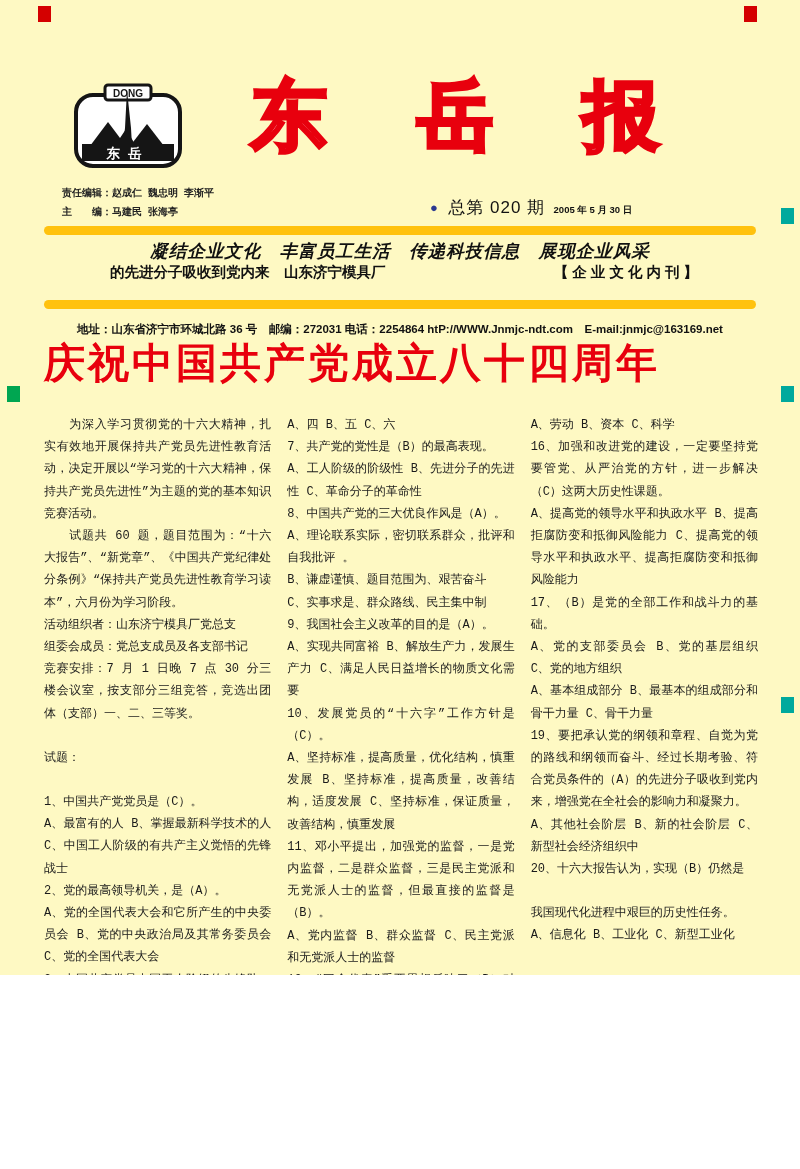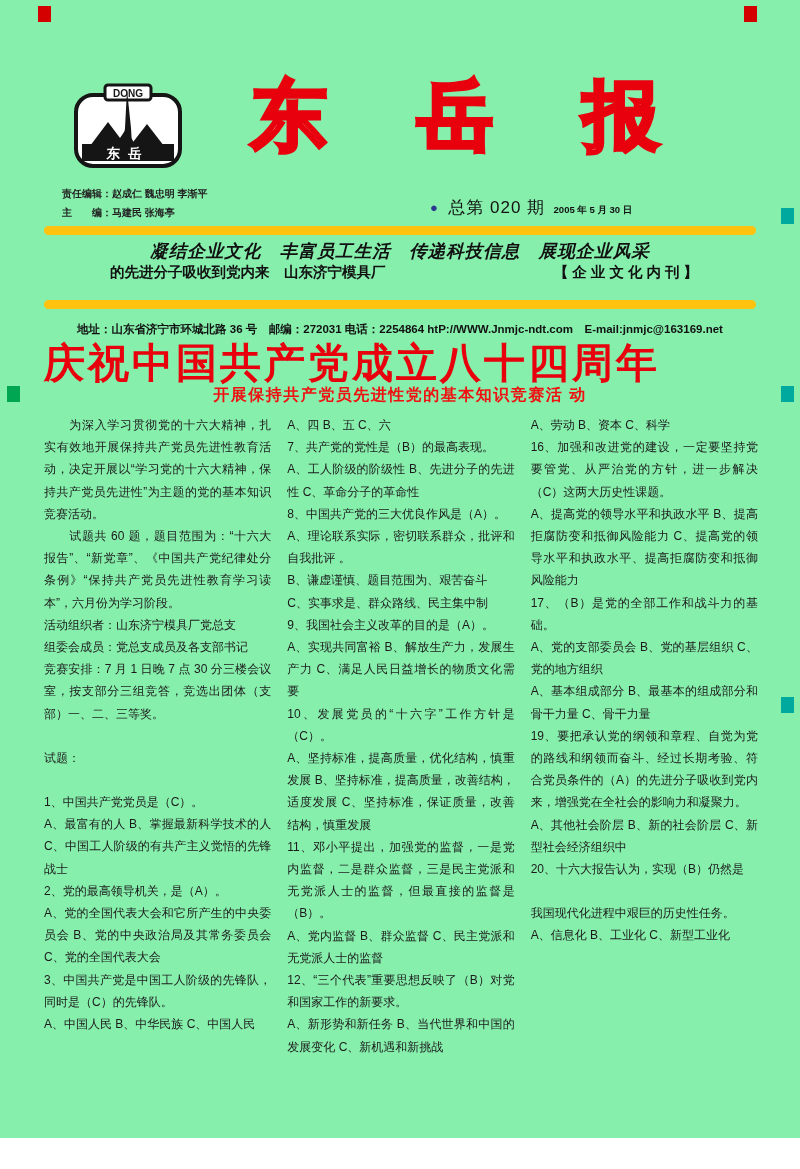--- a/index.html
+++ b/index.html
@@ -1,20 +1,20 @@
 <!DOCTYPE html>
 <html><head>
 <meta charset="utf-8">
 <style>
   html,body{margin:0;padding:0;background:#fff;}
   .page{
-    position:relative;width:800px;height:1138px;background:#86efac;overflow:hidden;
+    position:relative;width:800px;height:975px;background:#fef9c3;overflow:hidden;
     font-family:"Liberation Sans",sans-serif;color:#1b1b1b;
   }
-  p{margin:0;}
+  p{margin:0;font-family:Liberation Mono, monospace;}
   
   .logo{position:absolute;top:82px;left:72px;width:112px;height:94px;}
   .masthead-title{
     position:absolute;top:78px;left:251px;white-space:nowrap;
     font-size:76px;font-weight:bold;letter-spacing:90px;line-height:1;
     color:#e8000d;-webkit-text-fill-color:#ffffff;-webkit-text-stroke:3.5px #e8000d;
   }
   .editors{position:absolute;top:184px;left:62px;font-size:10px;font-weight:bold;line-height:19px;color:#222;}
   .issue-line{position:absolute;top:196px;left:430px;white-space:nowrap;}
   .issue-bullet{font-size:13px;color:#2b3990;vertical-align:1px;}
@@ -91,21 +91,20 @@
   <div class="slogan">凝结企业文化　丰富员工生活　传递科技信息　展现企业风采</div>
   <div class="company-row">
     <span>的先进分子吸收到党内来　山东济宁模具厂</span>
     <span>【 企 业 文 化 内 刊 】</span>
   </div>
   <div class="address">地址：山东省济宁市环城北路 36 号　邮编：272031 电话：2254864 htP://WWW.Jnmjc-ndt.com　E-mail:jnmjc@163169.net</div>
 
   <div class="bar bar2"></div>
 
   <div class="headline">庆祝中国共产党成立八十四周年</div>
-  <div class="subheadline">开展保持共产党员先进性党的基本知识竞赛活 动</div>
 
   <div class="columns">
       <div class="col">
         <p>　　为深入学习贯彻党的十六大精神，扎实有效地开展保持共产党员先进性教育活动，决定开展以“学习党的十六大精神，保持共产党员先进性”为主题的党的基本知识竞赛活动。</p>
         <p>　　试题共 60 题，题目范围为：“十六大报告”、“新党章”、《中国共产党纪律处分条例》“保持共产党员先进性教育学习读本”，六月份为学习阶段。</p>
         <p>活动组织者：山东济宁模具厂党总支</p>
         <p>组委会成员：党总支成员及各支部书记</p>
         <p>竞赛安排：7 月 1 日晚 7 点 30 分三楼会议室，按支部分三组竞答，竞选出团体（支部）一、二、三等奖。</p>
         <p class="gap"></p>
         <p>试题：</p>

